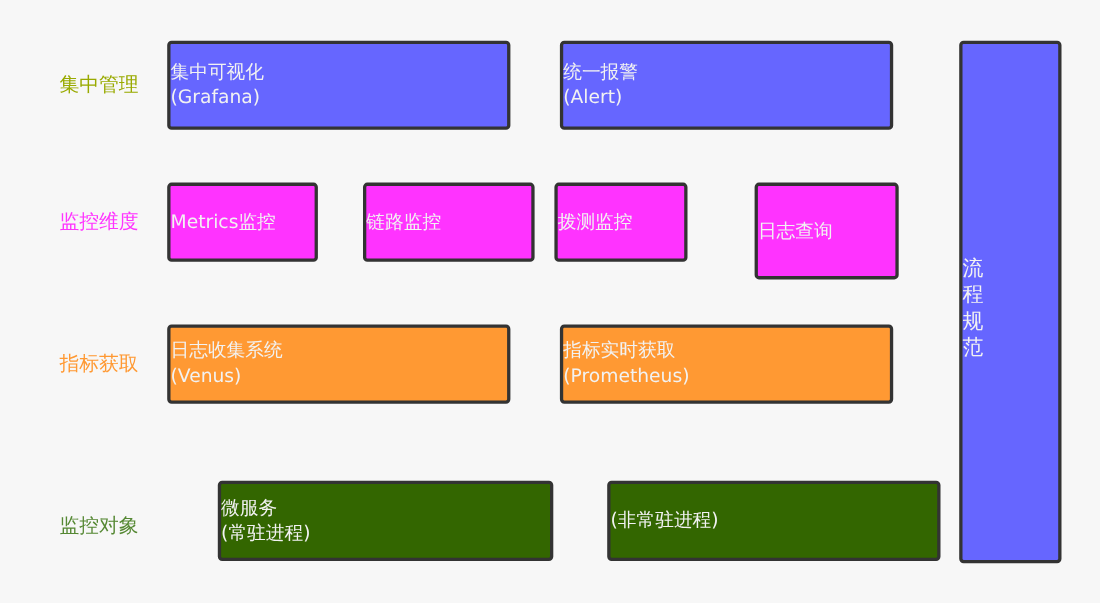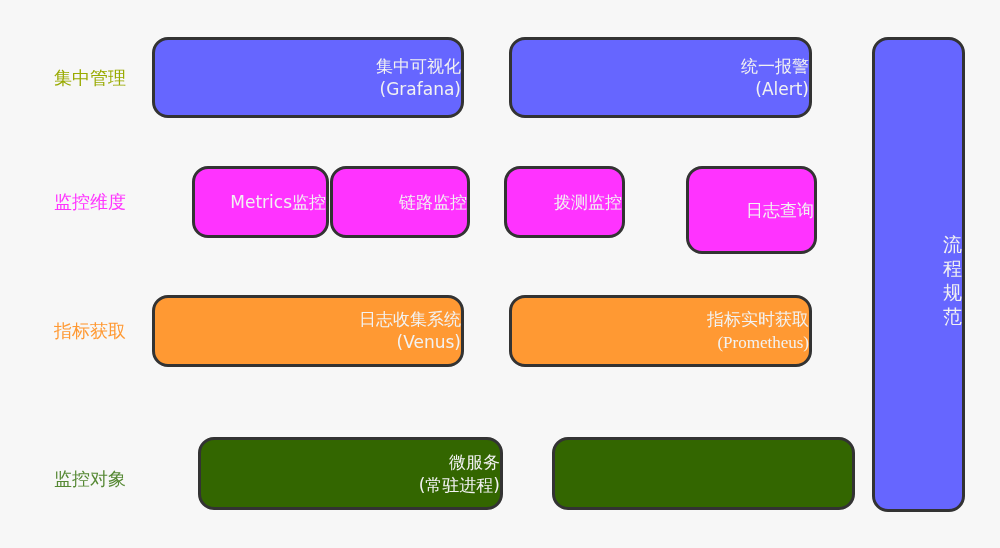--- a/index.html
+++ b/index.html
@@ -7,22 +7,22 @@
       width:1000px; height:548px; position:relative; overflow:hidden;
       background:#f7f7f7;
       font-family: "DejaVu Sans", "Liberation Sans", sans-serif;
     }
     .row-label {
       position:absolute; left:30px; width:120px; text-align:center;
       font-size:18px; line-height:24px;
     }
     .box {
       position:absolute; box-sizing:border-box;
-      border:3px solid #333; border-radius:16px;
-      display:flex; flex-direction:column; align-items:flex-end; justify-content:center;
+      border:3px solid #333; border-radius:4px;
+      display:flex; flex-direction:column; align-items:flex-start; justify-content:center;
       color:#f2f2f2; font-size:17px; line-height:23px; text-align:center;
     }
     .purple { background:#6666ff; }
     .magenta { background:#ff33ff; }
     .orange { background:#ff9933; }
     .green { background:#336600;margin-left:43px; }
     .vertical {
       font-size:19px; line-height:24px;
     }
     .vertical span { display:block; }
@@ -34,49 +34,50 @@
 <div class="box purple" style="left:152px;top:37px;width:312px;height:81px;">
   <div>集中可视化</div>
   <div>(Grafana)</div>
 </div>
 <div class="box purple" style="left:509px;top:37px;width:303px;height:81px;">
   <div>统一报警</div>
   <div>(Alert)</div>
 </div>
 
 <div class="row-label" style="top:190px;color:#ff33ff;">监控维度</div>
-<div class="box magenta" style="left:152px;top:166px;width:137px;height:72px;margin-left:40px;">
+<div class="box magenta" style="left:152px;top:166px;width:137px;height:72px;">
   <div>Metrics监控</div>
 </div>
-<div class="box magenta" style="left:330px;top:166px;width:140px;height:72px;padding-left:16px;">
+<div class="box magenta" style="left:330px;top:166px;width:156px;height:72px;">
   <div>链路监控</div>
 </div>
 <div class="box magenta" style="left:504px;top:166px;width:121px;height:72px;">
   <div>拨测监控</div>
 </div>
 <div class="box magenta" style="left:686px;top:166px;width:131px;height:88px;">
   <div>日志查询</div>
 </div>
 
 <div class="row-label" style="top:319px;color:#ff9933;">指标获取</div>
 <div class="box orange" style="left:152px;top:295px;width:312px;height:72px;">
   <div>日志收集系统</div>
   <div>(Venus)</div>
 </div>
-<div class="box orange" style="left:509px;top:295px;width:303px;height:72px;font-family:Liberation Serif, serif;">
+<div class="box orange" style="left:509px;top:295px;width:303px;height:72px;">
   <div>指标实时获取</div>
   <div>(Prometheus)</div>
 </div>
 
 <div class="row-label" style="top:467px;color:#558833;">监控对象</div>
 <div class="box green" style="left:155px;top:437px;width:305px;height:73px;">
   <div>微服务</div>
   <div>(常驻进程)</div>
 </div>
 <div class="box green" style="left:509px;top:437px;width:303px;height:73px;">
+  <div>(非常驻进程)</div>
 </div>
 
 <div class="box purple vertical" style="left:872px;top:37px;width:93px;height:475px;justify-content:flex-start;padding-top:192px;">
   <span>流</span>
   <span>程</span>
   <span>规</span>
   <span>范</span>
 </div>
 
 </body></html>

